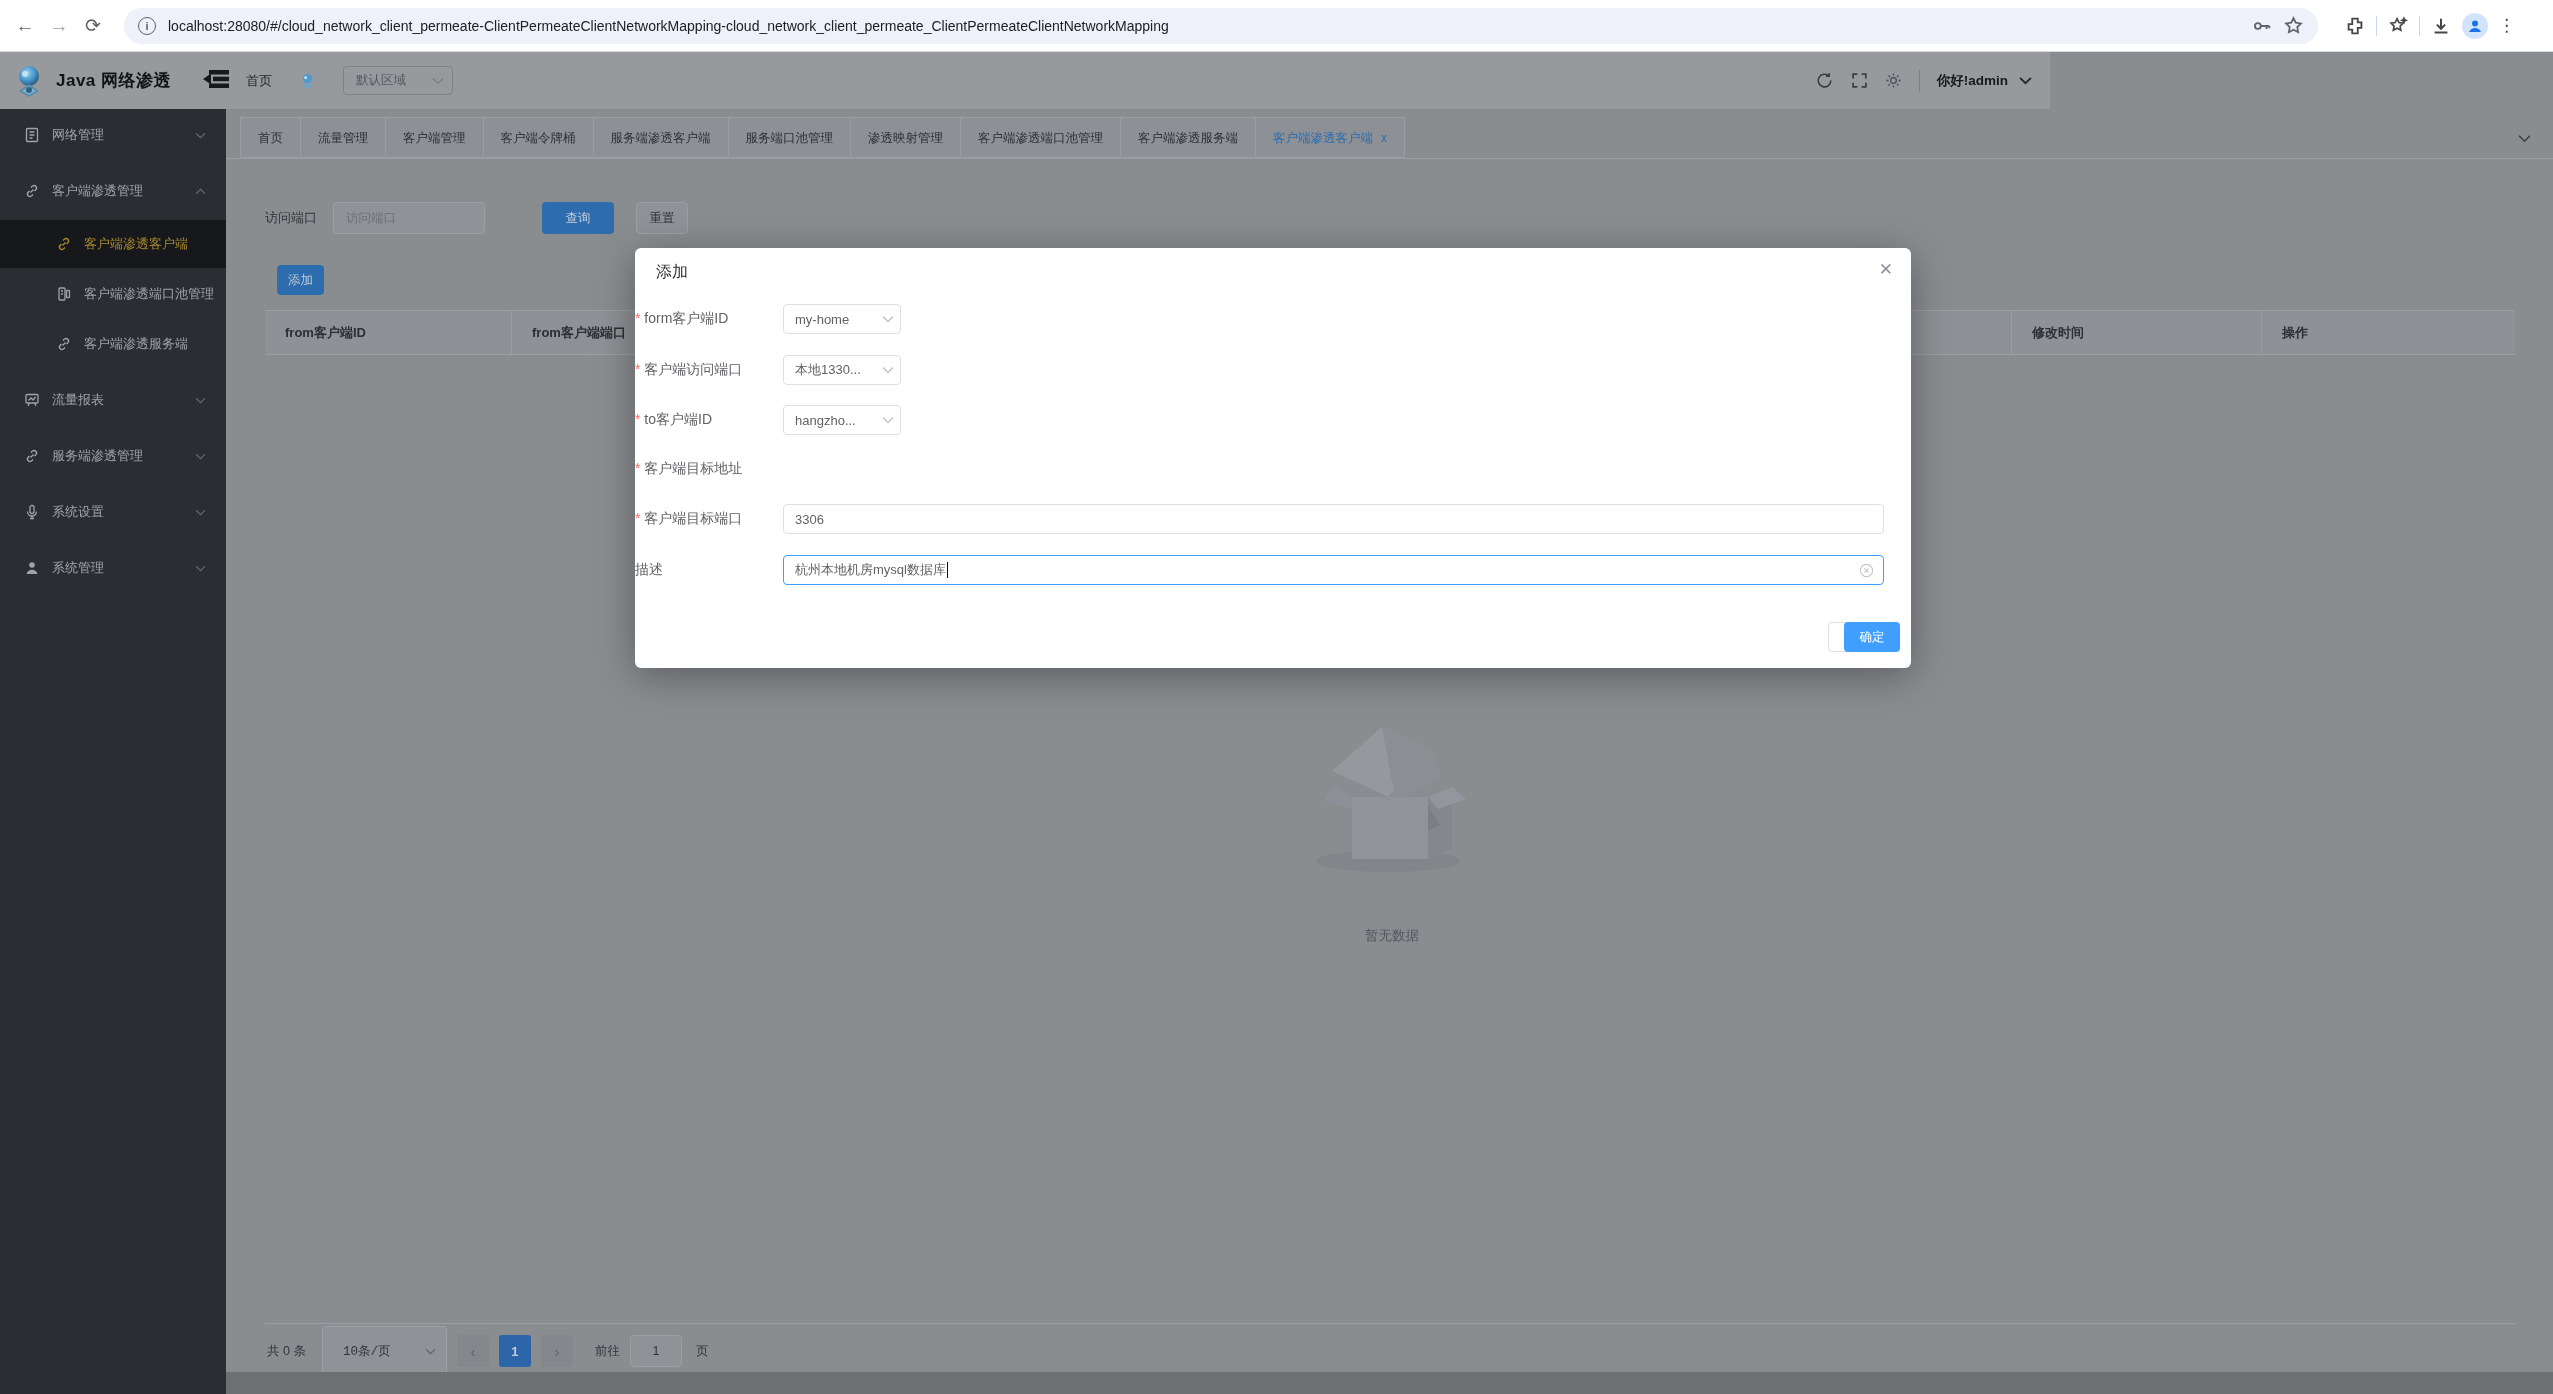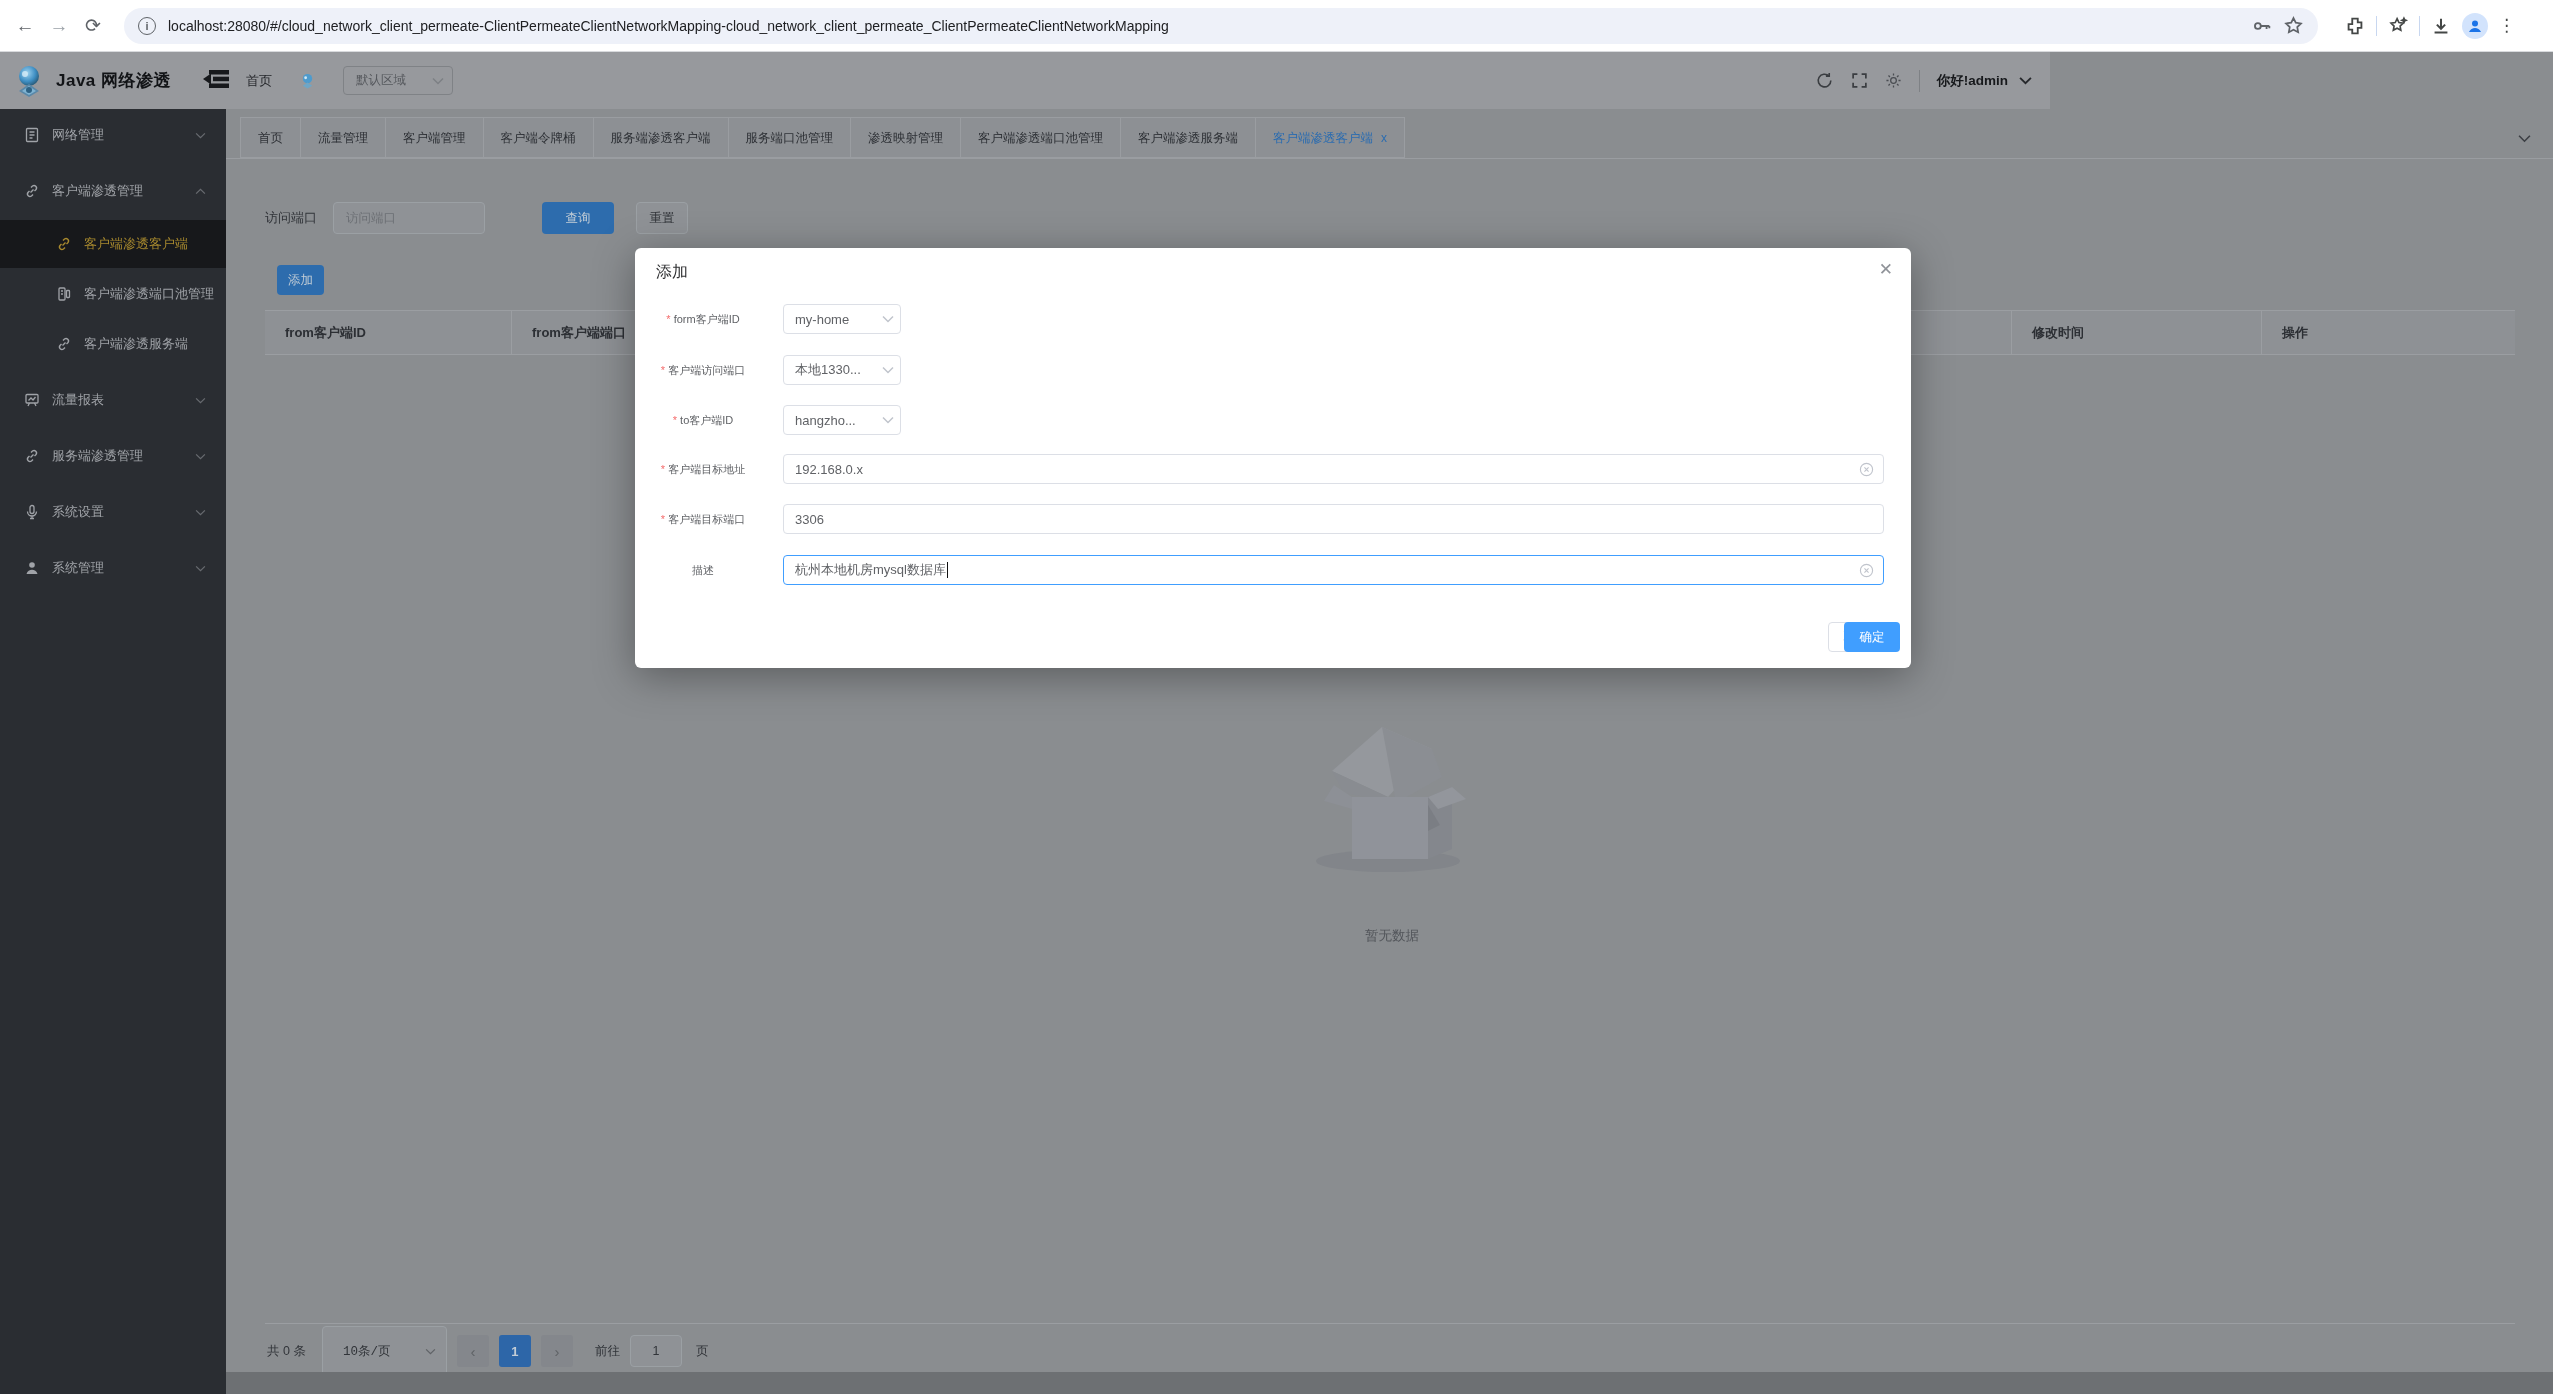--- a/index.html
+++ b/index.html
@@ -83,21 +83,21 @@
   .pg-num { background:#2d66a8; color:#c2ccd6; font-weight:bold; font-size:13px; }
   #goto-lbl { margin-left:22px; }
   #goto-input { width:52px; margin-left:10px; text-align:center; }
   #page-suffix { margin-left:14px; }
   #bottom-strip { position:absolute; left:0px; top:1263px; width:2327px; height:22px; background:#6d7073; }
   
   #modal { position:absolute; left:635px; top:248px; width:1276px; height:420px; background:#ffffff; border-radius:6px; box-shadow:0 8px 40px rgba(0,0,0,0.35); }
   #modal-title { position:absolute; left:21px; top:14px; font-size:16px; color:#303133; }
   #modal-close { position:absolute; right:18px; top:13px; font-size:17px; color:#909399; cursor:pointer; line-height:1; }
   .m-row { position:absolute; left:0; width:100%; height:30px; display:flex; align-items:center; }
-  .m-label { width:148px; text-align:center; font-size:11px; color:#606266; padding-right:12px; white-space:nowrap; }
+  .m-label { width:148px; text-align:left; font-size:14px; color:#606266; padding-right:12px; white-space:nowrap; }
   .req::before { content:"* "; color:#f56c6c; }
   .m-select { width:118px; height:30px; border:1px solid #dcdfe6; border-radius:4px; display:flex; align-items:center; padding:0 6px 0 11px; cursor:pointer; }
   .m-select .txt { flex:1; font-size:13px; color:#606266; white-space:nowrap; overflow:hidden; }
   .m-input { width:1101px; height:30px; border:1px solid #dcdfe6; border-radius:4px; display:flex; align-items:center; padding:0 10px 0 11px; font-size:13px; color:#606266; position:relative; }
   .m-input.focused { border-color:#409eff; }
   .m-input .clear-ic { position:absolute; right:9px; top:7px; }
   .caret { width:1px; height:16px; background:#111; margin-left:1px; }
   #modal-cancel { position:absolute; left:1193px; top:374px; width:56px; height:30px; background:#fff; border:1px solid #dcdfe6; border-radius:4px; color:#606266; font-size:12.5px; }
   #modal-confirm { position:absolute; left:1209px; top:374px; width:56px; height:30px; background:#409eff; border:none; border-radius:4px; color:#ffffff; font-size:12.5px; }
   .btn2 { display:inline-flex; align-items:center; justify-content:center; cursor:pointer; font-family:inherit; }
@@ -426,27 +426,20 @@
       <div class="m-select">
         <span class="txt">hangzho...</span>
         <svg width="12" height="8" viewBox="0 0 12 8">
             <polyline points="1,1.5 6,6.5 11,1.5" fill="none" stroke="#c0c4cc" stroke-width="1.5"></polyline>
           </svg>
       </div>
     </div>
 
     <div class="m-row" style="top:206px">
       <div class="m-label req">客户端目标地址</div>
-      <div class="m-input">
-        <span>192.168.0.x</span>
-        <span class="clear-ic"><svg width="15" height="15" viewBox="0 0 16 16">
-              <circle cx="8" cy="8" r="6.5" fill="none" stroke="#c0c4cc" stroke-width="1.2"></circle>
-              <path d="M5.8 5.8l4.4 4.4M10.2 5.8l-4.4 4.4" stroke="#c0c4cc" stroke-width="1.2"></path>
-            </svg></span>
-      </div>
     </div>
 
     <div class="m-row" style="top:256px">
       <div class="m-label req">客户端目标端口</div>
       <div class="m-input">
         <span>3306</span>
       </div>
     </div>
 
     <div class="m-row" style="top:307px">

